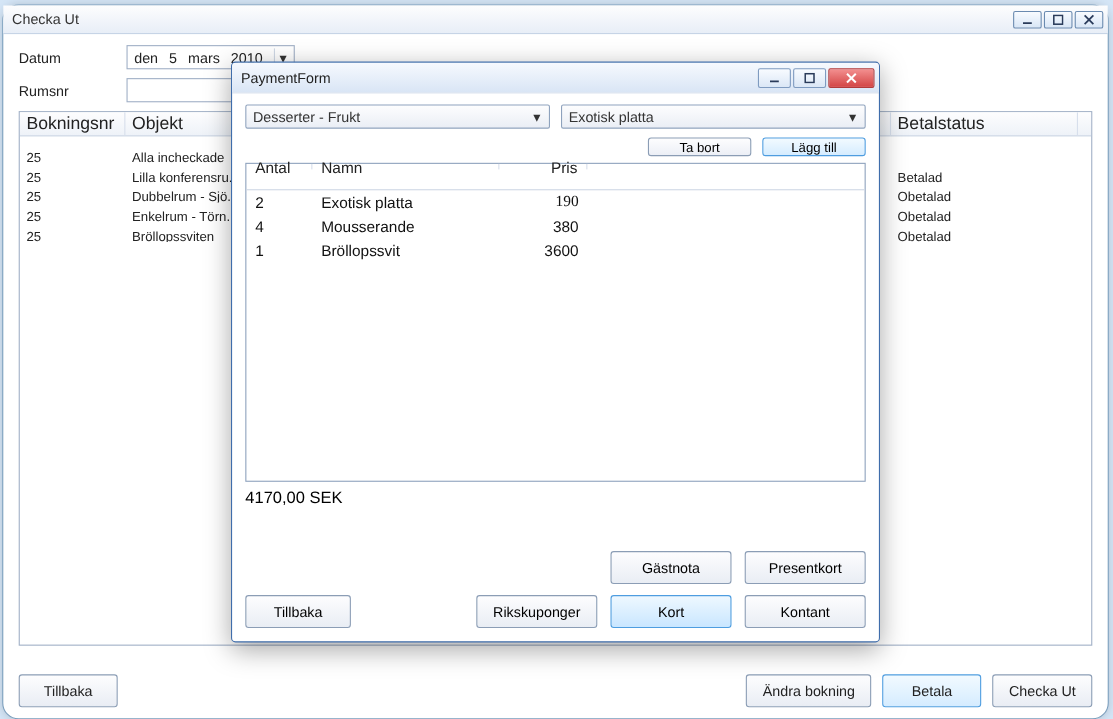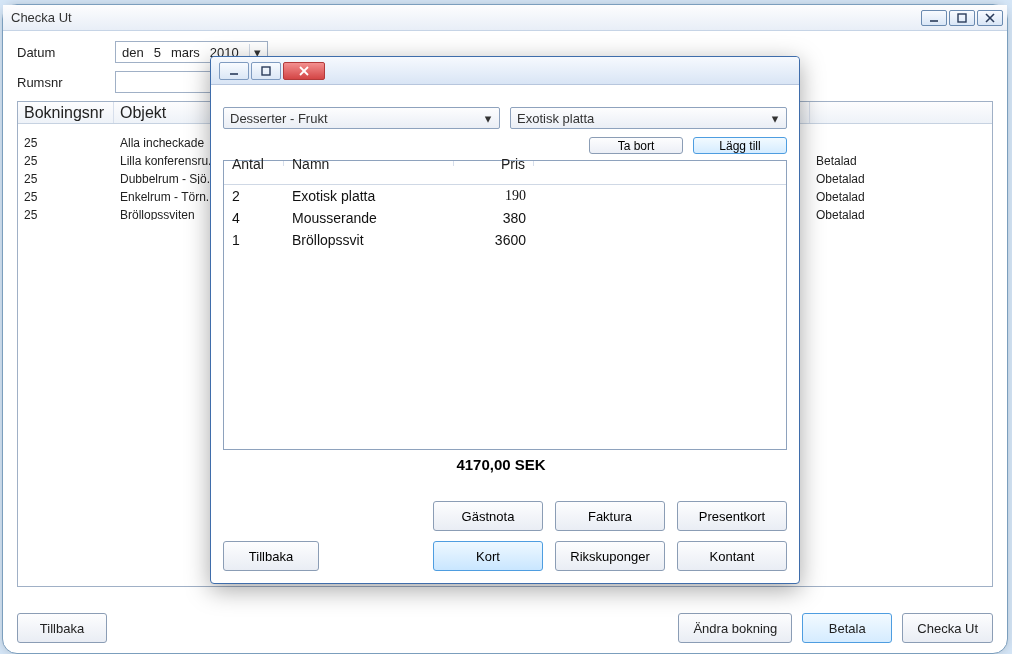--- a/index.html
+++ b/index.html
@@ -29,31 +29,31 @@
   
   .dialog { position:absolute; left:210px; top:56px; width:590px; height:528px; background:#fff; border:1px solid #3f6dab; border-radius:4px; box-shadow:0 6px 24px rgba(0,0,0,.35);}
   .dialog .dlg-titlebar { height:28px; background:linear-gradient(#f6f9fe,#d9e5f5); border-bottom:1px solid #b7c6dd; display:flex; align-items:center; padding:0 4px 0 8px; border-top-left-radius:4px; border-top-right-radius:4px;}
   .dlg-titlebar .title { flex:1; color:#222; }
   .dlg-titlebar .winbtns { display:flex; gap:2px;}
   .dlg-titlebar .wb { width:30px; height:18px; border:1px solid #7f9bc0; background:linear-gradient(#f8fbff,#dbe7f6); border-radius:2px; display:flex; align-items:center; justify-content:center; font-size:10px; color:#2f3c58; cursor:default;}
   .dlg-titlebar .wb.close { background:linear-gradient(#f38f8f,#d34545); border-color:#b23a3a; color:#fff; font-weight:bold; width:42px;}
   .dlg-body { padding:10px 12px; position:relative; height:calc(100% - 28px);}
   .combo { flex:1; height:22px; border:1px solid #8ea2bd; background:linear-gradient(#fdfdfe,#eaeef5); border-radius:2px; display:flex; align-items:center; padding:0 4px 0 6px; color:#333; font-size:12px;}
   .combo .arrow{ margin-left:auto; width:14px; height:14px; display:flex; align-items:center; justify-content:center; color:#333;}
-  .dlg-row { display:flex; gap:10px; margin-bottom:8px;margin-top:12px;}
+  .dlg-row { display:flex; gap:10px; margin-bottom:8px;}
   .dlg-right-btns { display:flex; justify-content:flex-end; gap:10px; margin-bottom:6px;}
   .sbtn { height:17px; width:94px; border:1px solid #8b9db5; background:linear-gradient(#fdfdfe,#eceff6); border-radius:3px; font-size:12px; display:flex; align-items:center; justify-content:center; cursor:default;}
   .sbtn.accent { border:1px solid #4e9de0; background:linear-gradient(#f2faff,#d5ecff);}
   .items-box { border:1px solid #8ea2bd; height:290px; background:#fff;}
   .items-head { display:flex; border-bottom:1px solid #cfd8e5; height:24px; align-items:flex-end; padding-bottom:18px;}
   .ih { font-size:14px; color:#222; padding:0 8px; border-right:1px solid #d7dfec; height:100%; display:flex; align-items:center;}
   .items-rows {}
   .ir { display:flex; height:22px; align-items:center;}
   .ic { font-size:14px; color:#111; padding:0 8px;}
-  .total { text-align:center; font-weight:bold; font-size:15px; padding:6px 8px 2px 0;}
+  .total { text-align:left; font-weight:normal; font-size:15px; padding:6px 8px 2px 0;}
   .dlg-bottom { position:absolute; left:12px; right:12px; bottom:12px; display:flex; flex-direction:column; gap:10px;}
   .dlg-bottom .grid { display:flex; gap:12px; justify-content:flex-end;}
   .pbtn { height:30px; width:110px; border:1px solid #8b9db5; background:linear-gradient(#fdfdfe,#e9edf4); border-radius:3px; display:flex; align-items:center; justify-content:center; font-size:13px; cursor:default;}
   .pbtn.accent { border:1px solid #4e9de0; background:linear-gradient(#eef8ff,#c9e6ff);}
   svg { display:block;}
 </style>
 </head>
 <body>
 
 <div class="main-window">
@@ -91,20 +91,21 @@
 
     <div class="row">
       <span class="lbl">Rumsnr</span>
       <input class="roomnr-input" style="">
     </div>
 
     <div class="table-wrap">
       <div class="thead" id="main-thead">
           <div class="th" style="width: 96px;">Bokningsnr</div>
           <div class="th" style="width: 696px;">Objekt</div>
+          <div class="th" style="width: 170px;">Betalstatus</div>
         </div>
       <div class="tbody" id="main-tbody">
           <div class="tr">
             <div class="td" style="width: 96px;">25</div>
             <div class="td" style="width: 696px;">Alla incheckade</div>
             <div class="td" style="width: 170px;"></div>
           </div>
           <div class="tr">
             <div class="td" style="width: 96px;">25</div>
             <div class="td" style="width: 696px;">Lilla konferensru..</div>
@@ -133,20 +134,21 @@
       <div style="flex:1"></div>
       <div class="btn" style="margin-right:10px">Ändra bokning</div>
       <div class="btn accent" style="margin-right:10px">Betala</div>
       <div class="btn">Checka Ut</div>
     </div>
   </div>
 </div>
 
 <div class="dialog">
   <div class="dlg-titlebar">
+    <span class="title">PaymentForm</span>
     <div class="winbtns">
       <div class="wb">
           <svg width="10" height="10">
             <line x1="1" y1="8" x2="9" y2="8" stroke="#2a3b5a" stroke-width="1.6"></line>
           </svg>
         </div>
       <div class="wb">
           <svg width="10" height="10">
             <rect x="1" y="1" width="8" height="8" fill="none" stroke="#2a3b5a" stroke-width="1.4"></rect>
           </svg>
@@ -196,26 +198,25 @@
             <div class="ic" style="width: 170px;">Bröllopssvit</div>
             <div class="ic" style="width: 80px; text-align: right;">3600</div>
           </div>
         </div>
     </div>
     <div class="total">4170,00 SEK</div>
 
     <div class="dlg-bottom">
       <div class="grid">
         <div class="pbtn">Gästnota</div>
-        <div class="pbtn">Faktura</div>
         <div class="pbtn">Presentkort</div>
       </div>
       <div class="grid" style="justify-content:space-between">
         <div class="pbtn" style="width:96px">Tillbaka</div>
         <div style="display:flex; gap:12px">
+          <div class="pbtn">Rikskuponger</div>
           <div class="pbtn accent">Kort</div>
-          <div class="pbtn">Rikskuponger</div>
           <div class="pbtn">Kontant</div>
         </div>
       </div>
     </div>
   </div>
 </div>
 
 </body></html>

